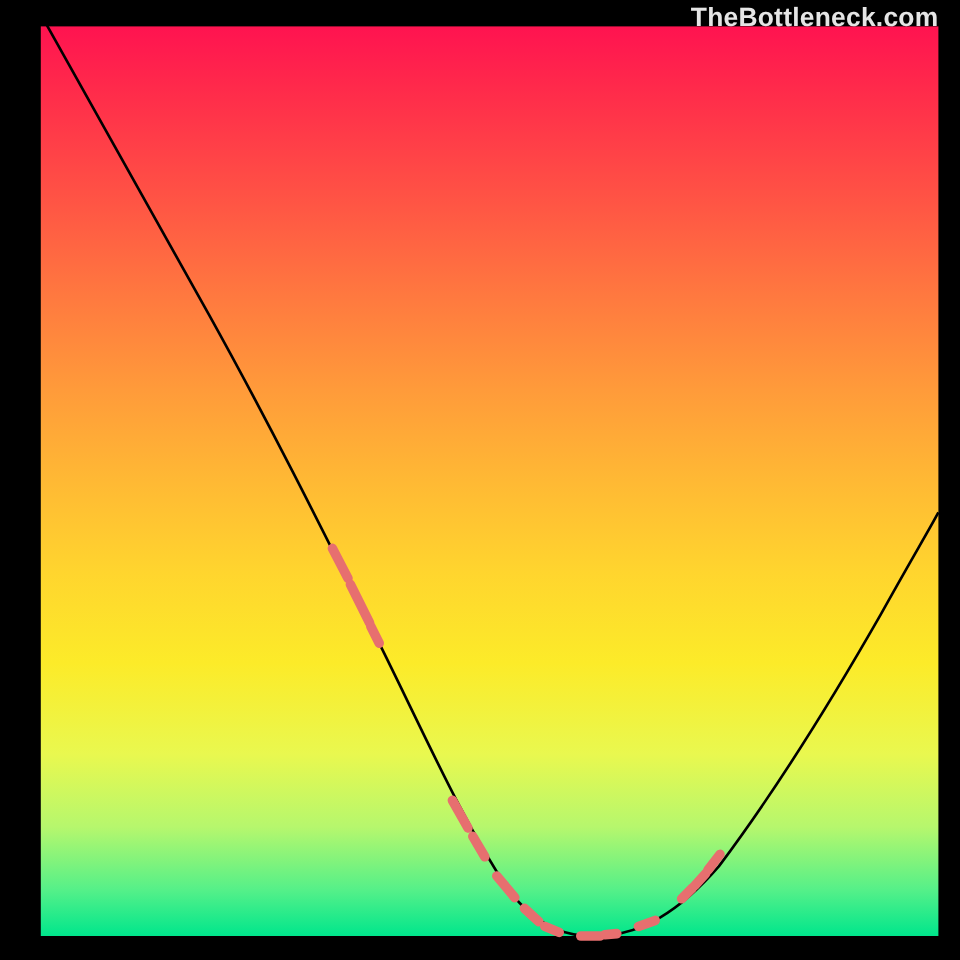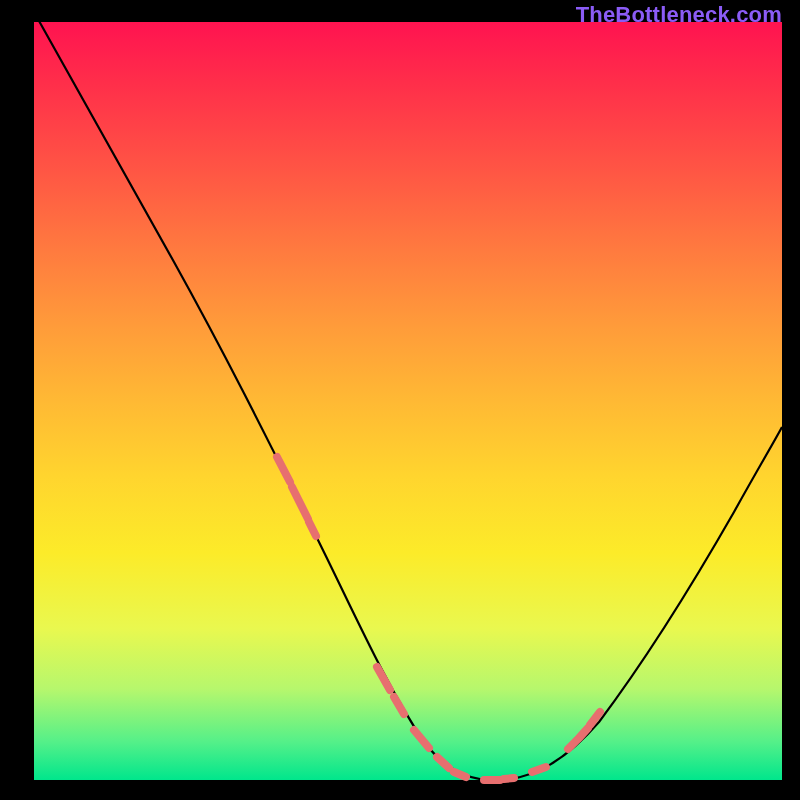--- a/index.html
+++ b/index.html
@@ -40,21 +40,21 @@
       #00e68c 100%
     );
   }
   .watermark {
     position: absolute;
     top: 2px;
     right: 18px;
     font-family: Arial, Helvetica, sans-serif;
     font-size: 22px;
     font-weight: bold;
-    color: #8b5cf6;
+    color: #e5e5e5;
     letter-spacing: 0.2px;
     user-select: none;
   }
   svg.curve {
     position: absolute;
     left: 34px;
     top: 22px;
     width: 748px;
     height: 758px;
     overflow: visible;

